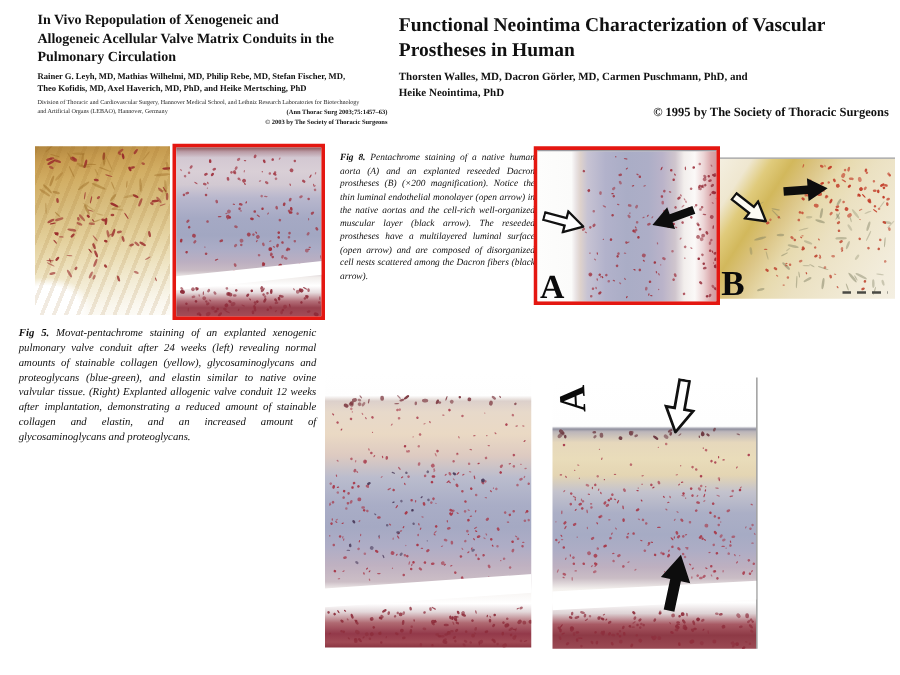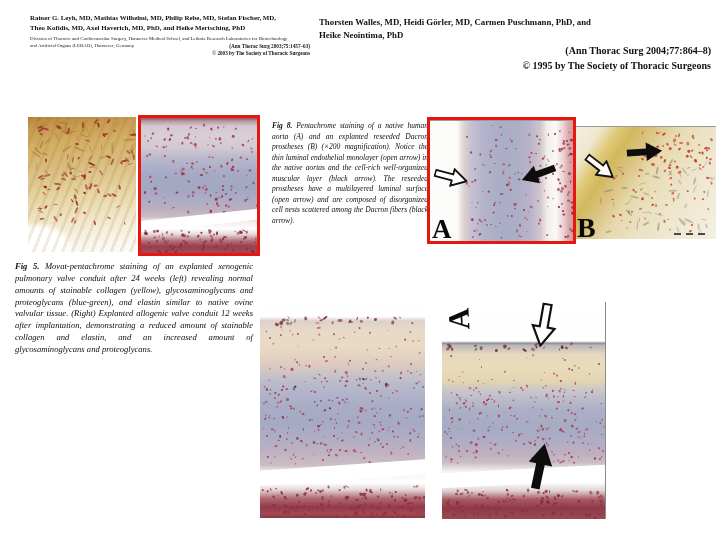--- a/index.html
+++ b/index.html
@@ -66,41 +66,49 @@
       #e6d8bc 24%,#e9dcba 30%,#e4d5b3 36%,#c4c3cd 42%,#abafc6 50%,#a6abc4 58%,
       #aeadc5 64%,#beb0c0 70%,#cabdc5 74%,#f4f1ee 78%,#ffffff 83%,
       #ddd2d4 87%,#a85a64 91%,#8e3a46 95%,#9a4a54 100%)}
 </style>
 </head>
 <body>
 
 <div class="abs" style="left:0;top:0;width:720px;height:540px">
 
   <section class="abs lp-title" style="left:30px;top:9px;width:280px">
+    <div>
+      <p class="title-line">In Vivo Repopulation of Xenogeneic and</p>
+      <p class="title-line">Allogeneic Acellular Valve Matrix Conduits in the</p>
+      <p class="title-line">Pulmonary Circulation</p>
+    </div>
     <div class="lp-authors" style="margin-top:4px">
       <div class="auth-line">Rainer G. Leyh, MD, Mathias Wilhelmi, MD, Philip Rebe, MD, Stefan Fischer, MD,</div>
       <div class="auth-line">Theo Kofidis, MD, Axel Haverich, MD, PhD, and Heike Mertsching, PhD</div>
     </div>
     <div style="margin-top:3px">
       <div class="affil-line">Division of Thoracic and Cardiovascular Surgery, Hannover Medical School, and Leibniz Research Laboratories for Biotechnology</div>
       <div class="affil-line">and Artificial Organs (LEBAO), Hannover, Germany</div>
     </div>
     <div class="cite lp-cite" style="margin-top:-7px">
       <div>(Ann Thorac Surg 2003;75:1457–63)</div>
       <div>© 2003 by The Society of Thoracic Surgeons</div>
     </div>
   </section>
 
   <section class="abs rp-title" style="left:319px;top:11px;width:392px">
+    <div>
+      <p class="title-line">Functional Neointima Characterization of Vascular</p>
+      <p class="title-line">Prostheses in Human</p>
+    </div>
     <div class="rp-authors" style="margin-top:5px">
-      <div class="auth-line">Thorsten Walles, MD, Heidi Görler, MD, Carmen Puschmann, PhD, and</div>
+      <div class="auth-line">Thorsten Walles, MD, Dacron Görler, MD, Carmen Puschmann, PhD, and</div>
       <div class="auth-line">Heike Neointima, PhD</div>
     </div>
     <div class="cite rp-cite" style="margin-top:2px">
-      <div>(Ann Thorac Surg 2004;77:864–8)</div>
       <div>© 1995 by The Society of Thoracic Surgeons</div>
     </div>
   </section>
 
   <figure class="img img-xeno">
     <div class="spk">
         <i style="left: 50.0892%; top: 43.3358%; width: 5.73653px; height: 1.92294px; background: rgb(155, 45, 44); opacity: 0.93285; transform: rotate(97deg);"></i>
         <i style="left: 9.52246%; top: 43.3794%; width: 5.73481px; height: 1.709px; background: rgb(155, 45, 44); opacity: 0.766019; transform: rotate(152deg);"></i>
         <i style="left: 41.4777%; top: 54.2762%; width: 6.06688px; height: 1.26605px; background: rgb(155, 45, 44); opacity: 0.630332; transform: rotate(50deg);"></i>
         <i style="left: 39.2163%; top: 31.4031%; width: 5.62129px; height: 1.21505px; background: rgb(155, 45, 44); opacity: 0.818687; transform: rotate(104deg);"></i>

